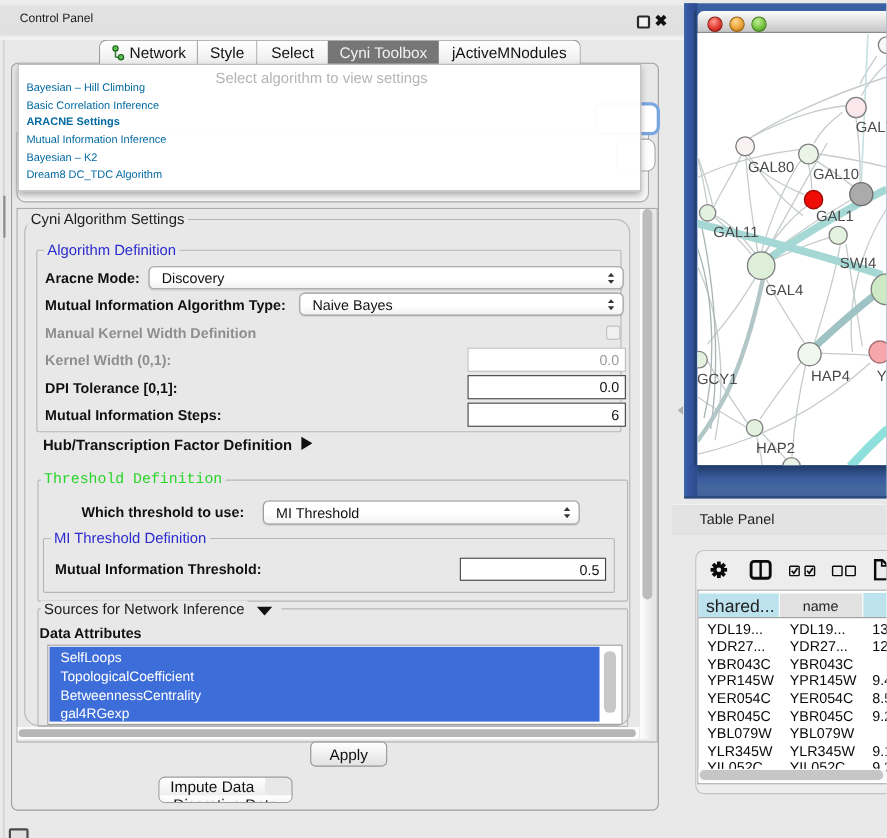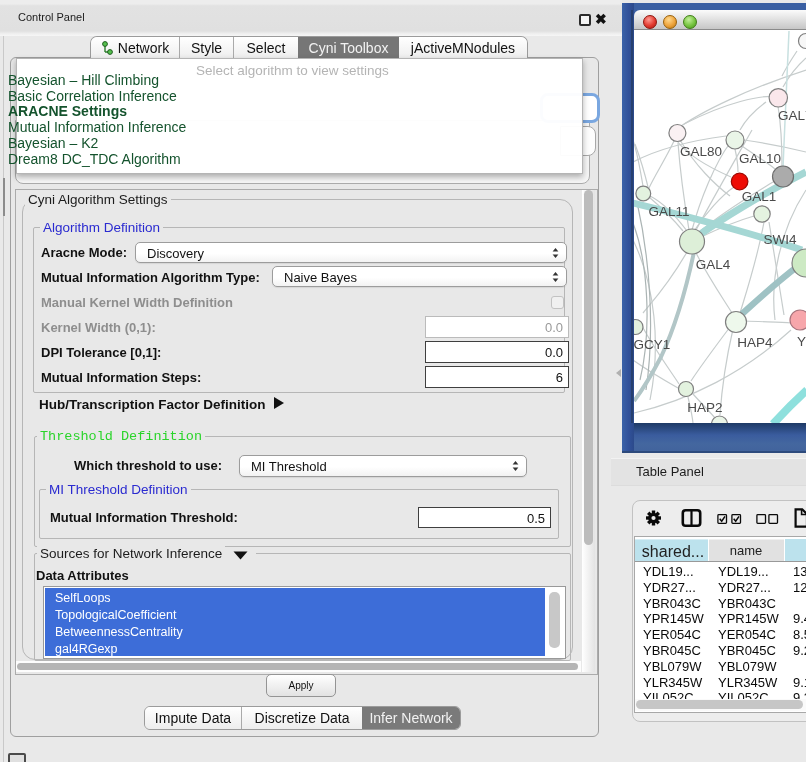--- a/index.html
+++ b/index.html
@@ -130,23 +130,23 @@
 <div class="abs" style="left:224px;top:552px;width:32px;height:5px;background:#e8e8e8;"></div>
 <svg class="abs" style="left:233px;top:551px;" width="15" height="9" viewBox="0 0 15 9">
     <path d="M0.5 0.5 L14.5 0.5 L7.5 8.5 Z" fill="#111"></path>
   </svg>
 <div class="lbl b" style="left:36px;top:568px;">Data Attributes</div>
 <div class="abs" style="left:43px;top:586px;width:521px;height:71px;background:#fff;border:1px solid #999;"></div>
 <div class="abs" style="left:45px;top:588px;width:500px;height:68px;background:#3d6dd8;"></div>
 <div class="abs" style="left:55px;top:590px;font-size:12.5px;color:#fff;line-height:17px;">SelfLoops<br>TopologicalCoefficient<br>BetweennessCentrality<br>gal4RGexp</div>
 <div class="abs" style="left:549px;top:592px;width:11px;height:56px;background:#c8c8c8;border-radius:5px;"></div>
 
-<div class="abs" style="left:266px;top:674px;width:68px;height:21px;background:linear-gradient(#ffffff,#e2e2e2);border:1px solid #949494;border-radius:5px;display:flex;align-items:center;justify-content:center;font-size:10px;color:#111;">Apply</div>
-
-<div class="abs" style="left:144px;top:706px;height:22px;display:flex;border-radius:6px;overflow:hidden;border:1px solid #9b9b9b;">
+<div class="abs" style="left:282px;top:674px;width:68px;height:21px;background:linear-gradient(#ffffff,#e2e2e2);border:1px solid #949494;border-radius:5px;display:flex;align-items:center;justify-content:center;font-size:14px;color:#111;">Apply</div>
+
+<div class="abs" style="left:144px;top:706px;height:22px;display:flex;border-radius:6px;overflow:hidden;border:1px solid #9b9b9b;flex-direction:column;">
   <div style="width:96px;background:linear-gradient(#ffffff,#ededed);display:flex;align-items:center;justify-content:center;font-size:14px;color:#111;">Impute Data</div>
   <div style="width:1px;background:#aaa;"></div>
   <div style="width:120px;background:linear-gradient(#ffffff,#ededed);display:flex;align-items:center;justify-content:center;font-size:14px;color:#111;">Discretize Data</div>
   <div style="width:98px;background:#7a7a7a;display:flex;align-items:center;justify-content:center;font-size:14px;color:#f2f2f2;">Infer Network</div>
 </div>
 
 <div class="abs" style="left:8px;top:753px;width:14px;height:12px;border:2px solid #4a4a4a;border-radius:2px;background:#e0e0e0;"></div>
 
 <div class="abs" style="left:616px;top:369px;width:0;height:0;border-top:4px solid transparent;border-bottom:4px solid transparent;border-right:5px solid #b0b0b0;"></div>
 
@@ -286,13 +286,13 @@
 <div class="abs" style="left:710px;top:543px;width:72px;font-size:13px;color:#222;text-align:center;">name</div>
 <div class="abs" style="left:643px;top:564px;font-size:13px;color:#0a0a0a;line-height:15.8px;">YDL19...<br>YDR27...<br>YBR043C<br>YPR145W<br>YER054C<br>YBR045C<br>YBL079W<br>YLR345W<br>YIL052C</div>
 <div class="abs" style="left:718px;top:564px;font-size:13px;color:#0a0a0a;line-height:15.8px;">YDL19...<br>YDR27...<br>YBR043C<br>YPR145W<br>YER054C<br>YBR045C<br>YBL079W<br>YLR345W<br>YIL052C</div>
 <div class="abs" style="left:793px;top:564px;font-size:13px;color:#0a0a0a;line-height:15.8px;">13...<br>12...<br>&nbsp;<br>9.4<br>8.5<br>9.2<br>&nbsp;<br>9.1<br>9.3</div>
 
 <div class="abs" style="left:635px;top:699px;width:171px;height:12px;background:#fafafa;"></div>
 <div class="abs" style="left:636px;top:700px;width:167px;height:9px;background:#c6c6c6;border-radius:4.5px;"></div>
 
 <div class="abs" style="left:16px;top:58px;width:565px;height:114px;background:rgba(255,255,255,0.97);border:1px solid #b5b5b5;box-shadow:0 3px 6px rgba(0,0,0,0.3);"></div>
 <div class="abs" style="left:196px;top:63px;font-size:13.5px;color:#b4b4b4;">Select algorithm to view settings</div>
-<div class="abs" style="left:8px;top:73px;font-size:14px;color:#14532d;line-height:15.7px;">Bayesian – Hill Climbing<br>Basic Correlation Inference<br><span class="b">ARACNE Settings</span><br>Mutual Information Inference<br>Bayesian – K2<br>Dream8 DC_TDC Algorithm</div>
+<div class="abs" style="left:24px;top:73px;font-size:10px;color:#0369a1;line-height:15.7px;">Bayesian – Hill Climbing<br>Basic Correlation Inference<br><span class="b">ARACNE Settings</span><br>Mutual Information Inference<br>Bayesian – K2<br>Dream8 DC_TDC Algorithm</div>
 
 </body></html>

